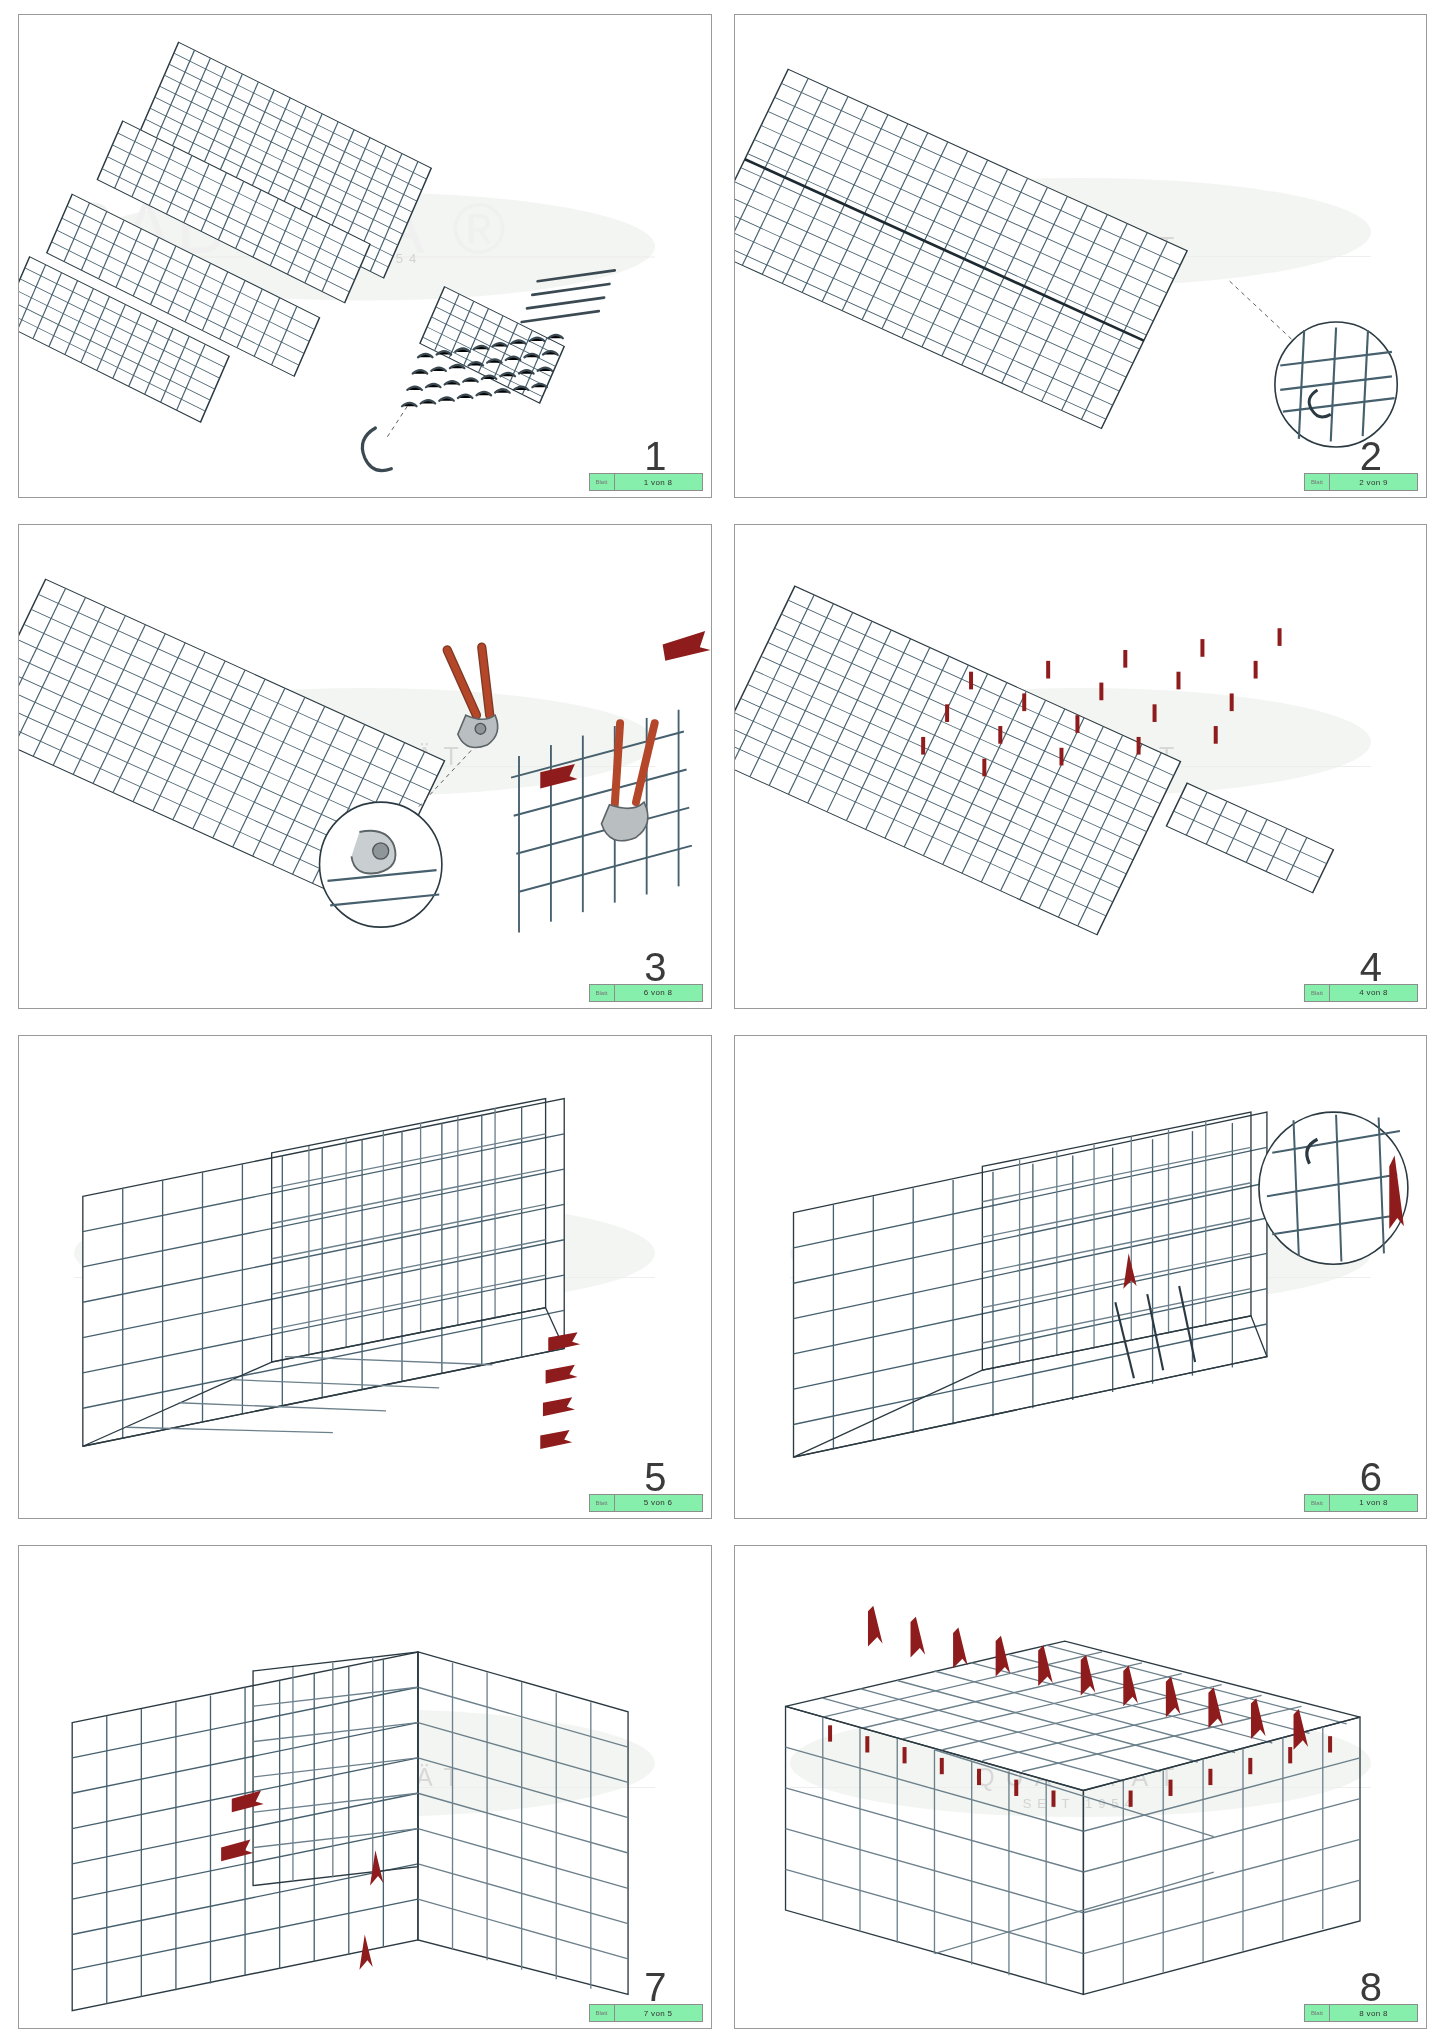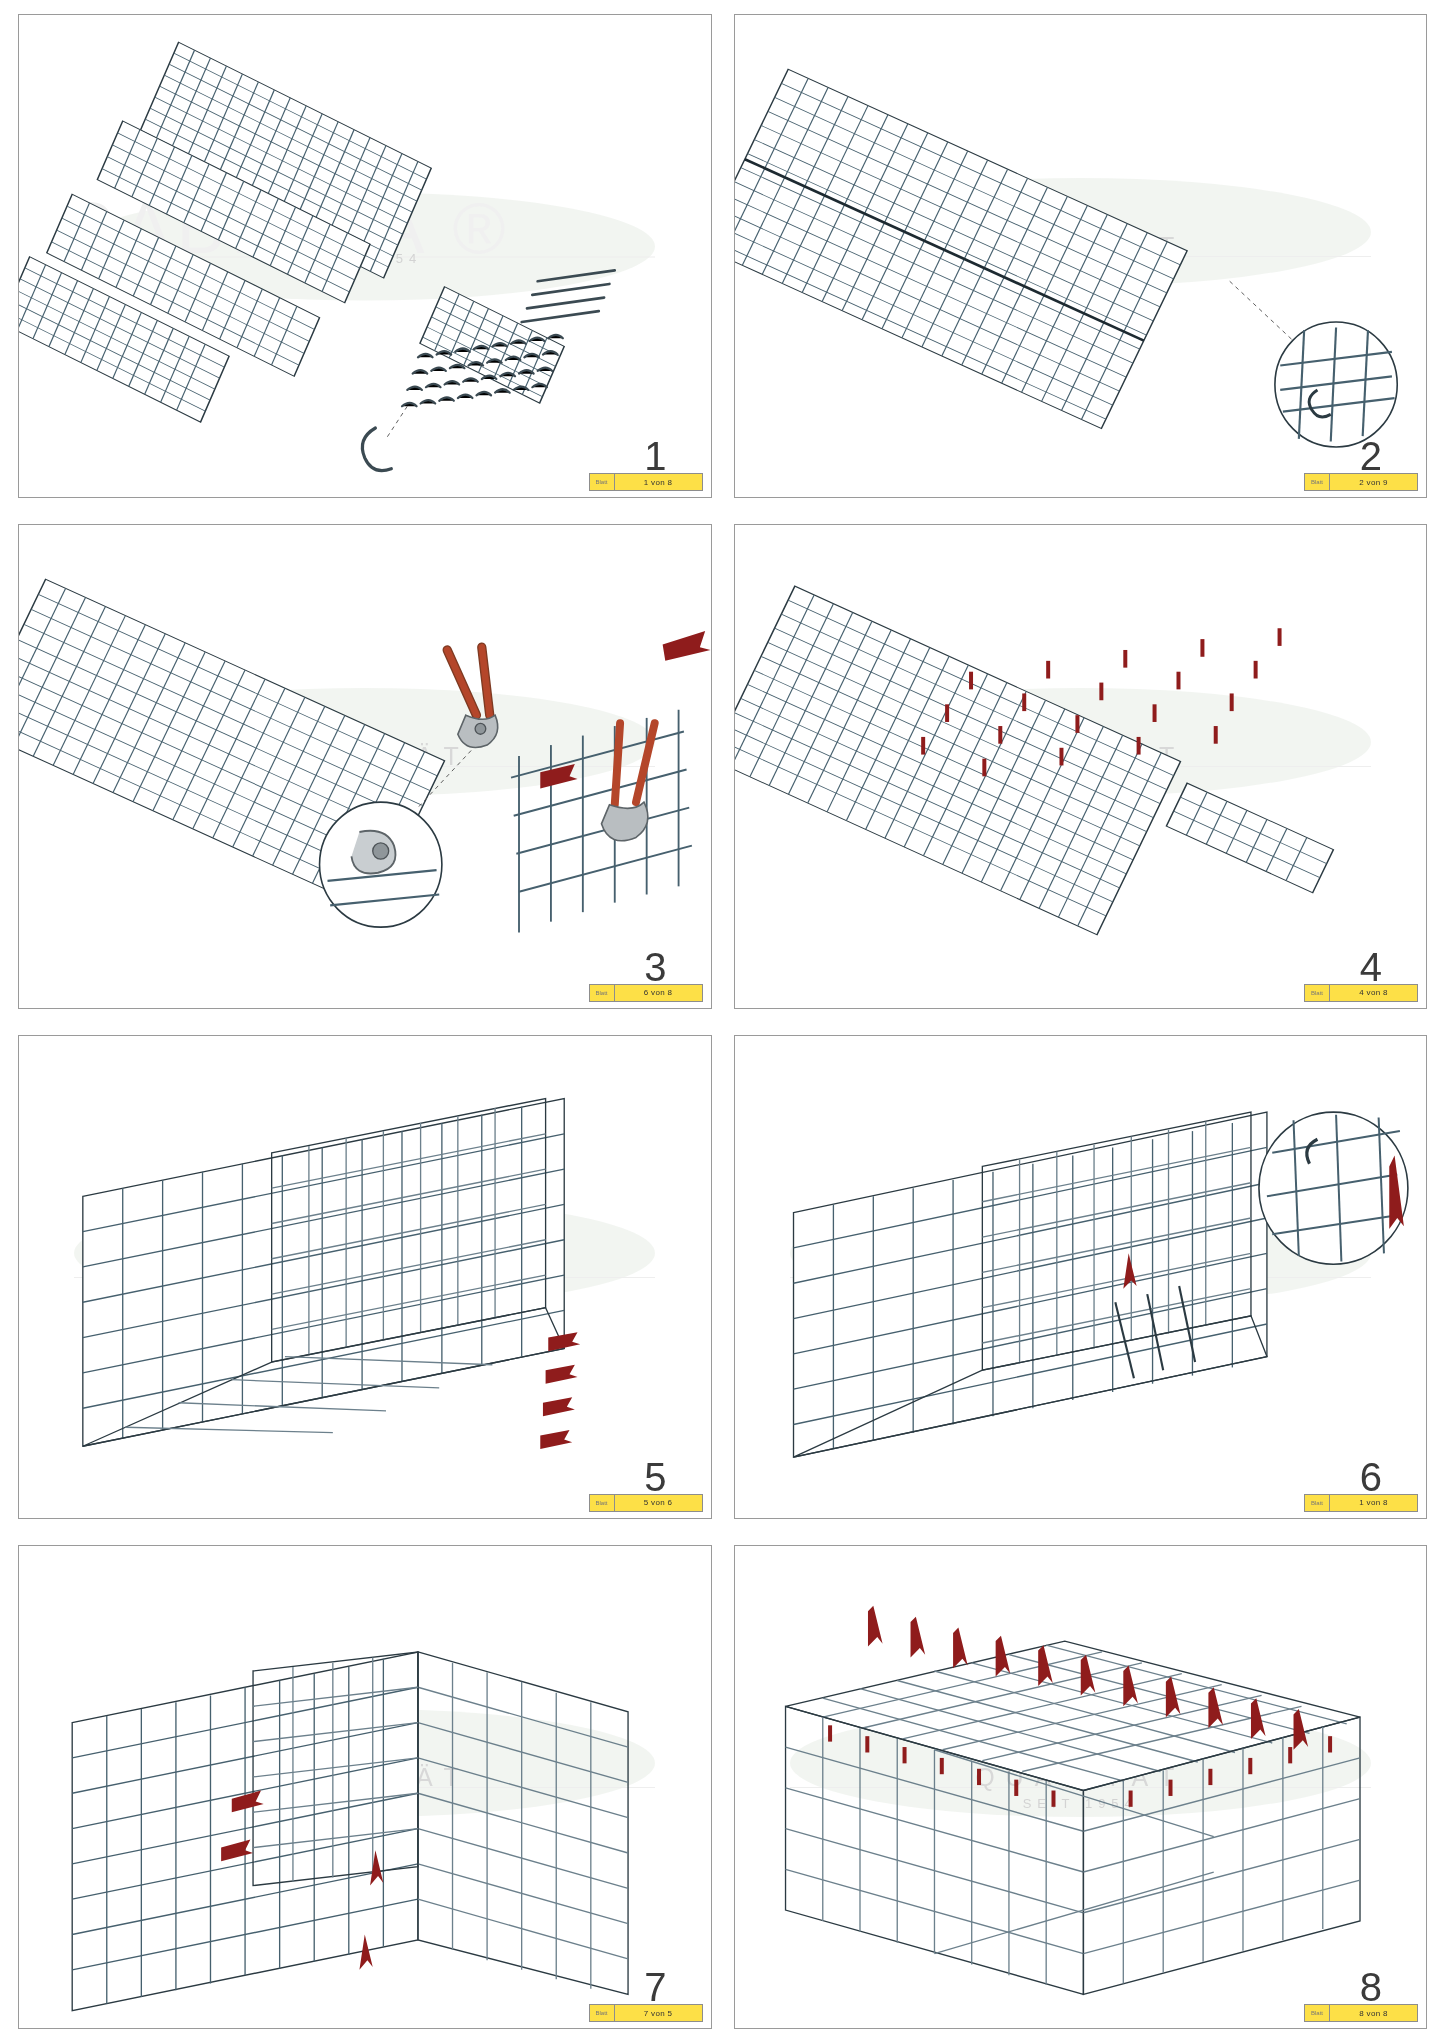--- a/index.html
+++ b/index.html
@@ -10,21 +10,21 @@
   .panel .canvas{position:absolute;inset:0;}
   
   .wm{position:absolute;left:0;right:0;top:50%;transform:translateY(-50%);text-align:center;pointer-events:none;}
   .wm .bigoval{position:absolute;left:8%;top:-54px;width:84%;height:108px;background:#eef1ec;border-radius:50%;opacity:.75;}
   .wm .qual{position:relative;font-size:25px;letter-spacing:11px;color:#d8d8d8;font-weight:400;}
   .wm .seit{position:relative;font-size:13px;letter-spacing:6px;color:#d3d3d3;margin-top:4px;}
   .wm .ghost{position:absolute;left:6%;top:-60px;font-size:72px;color:#f0f0f0;letter-spacing:6px;}
   .rule{position:absolute;height:1px;background:#eee;left:8%;right:8%;top:50%;}
   
   .stepnum{position:absolute;right:44px;bottom:18px;font-size:40px;color:#3b3b3b;font-family:"Liberation Sans",sans-serif;}
-  .pagebox{position:absolute;right:8px;bottom:6px;width:112px;height:16px;border:1px solid #8d8d8d;display:flex;align-items:center;background:#fde047;}
+  .pagebox{position:absolute;right:8px;bottom:6px;width:112px;height:16px;border:1px solid #8d8d8d;display:flex;align-items:center;background:#86efac;}
   .pagebox .lft{width:24px;height:100%;border-right:1px solid #8d8d8d;font-size:6px;color:#777;display:flex;align-items:center;justify-content:center;}
   .pagebox .rgt{flex:1;font-size:8px;color:#333;text-align:center;letter-spacing:.3px;}
   svg{display:block;width:100%;height:100%;}
 </style>
 </head>
 <body>
 
 <div class="sheet">
   <div class="grid">
 

